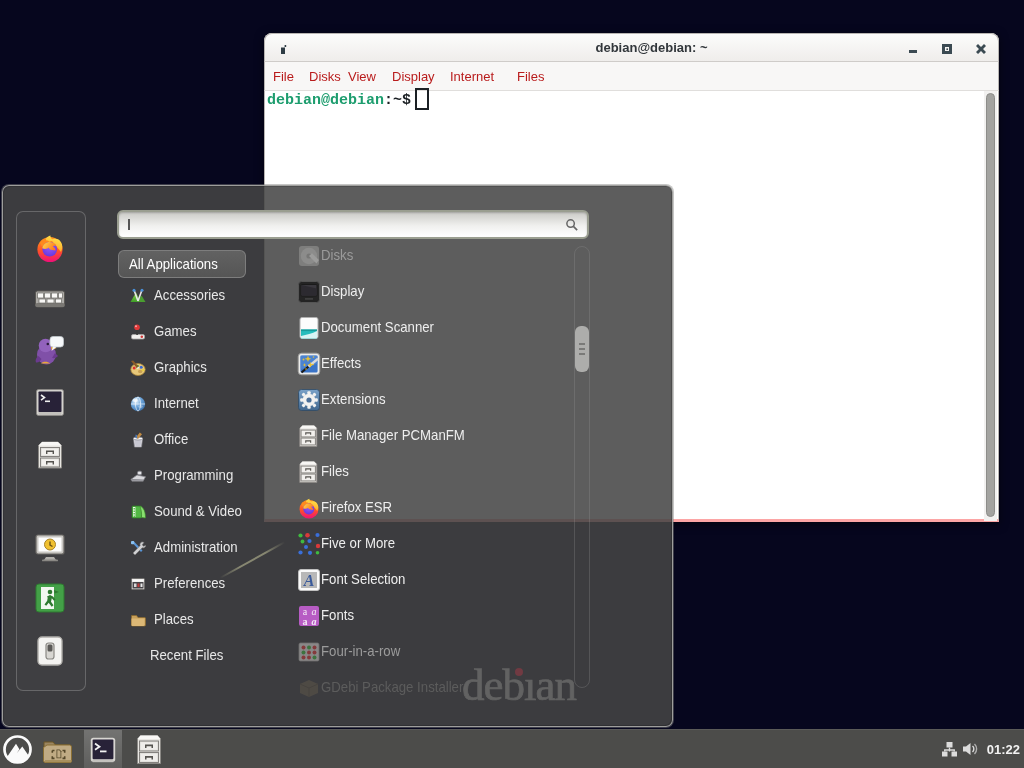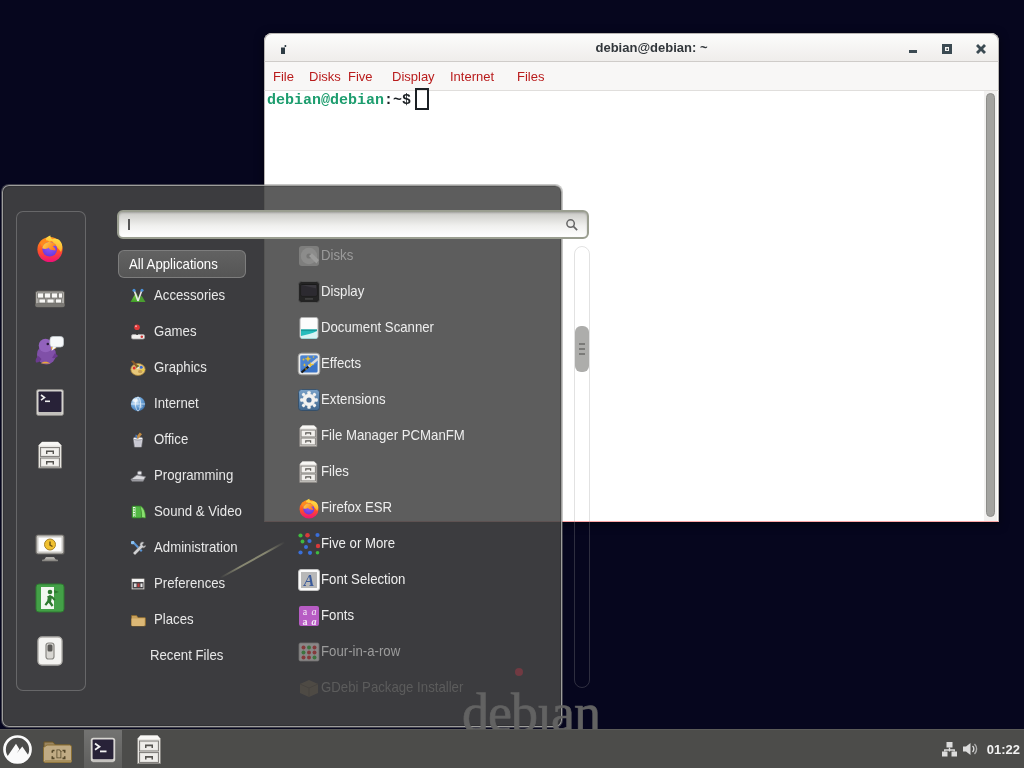--- a/index.html
+++ b/index.html
@@ -1,23 +1,23 @@
 <!DOCTYPE html>
 <html><head>
 <meta charset="utf-8">
 <style>
 * { margin:0; padding:0; box-sizing:border-box; }
 html,body { width:1024px; height:768px; overflow:hidden; }
 body { background:#06061e; font-family:"Liberation Sans", sans-serif; position:relative; }
 
 
 #wp-debian {
-  position:absolute; left:459px; top:507px; line-height:40px;
+  position:absolute; left:459px; top:479px; line-height:40px;
   font-family:"Liberation Serif", serif;
-  font-size:54px; color:#626262; letter-spacing:-1px;
+  font-size:45px; color:#626262; letter-spacing:-1px;
   -webkit-text-stroke:0.7px #626262;
 }
 #wp-dot { position:absolute; left:512px; top:482px; width:8px; height:8px; border-radius:50%; background:#713a42; }
 
 
 #term {
   position:absolute; left:264px; top:33px; width:735px; height:489px;
   border-radius:8px 8px 0 0;
   box-shadow:0 2px 10px rgba(0,0,0,0.55);
   background:#ffffff;
@@ -40,35 +40,35 @@
 #term-menubar {
   position:absolute; left:0; top:29px; width:735px; height:29px;
   background:#f8f7f6;
   border-left:1px solid #b8b5b2; border-right:1px solid #b8b5b2;
   border-bottom:1px solid #e0dedc;
 }
 #term-menubar span { position:absolute; top:7px; font-size:13px; color:#b91c1c; }
 #term-body {
   position:absolute; left:0; top:58px; width:735px; height:431px;
   background:#ffffff; border-left:1px solid #b8b5b2; border-right:1px solid #b8b5b2;
-  border-bottom:1px solid #fca5a5;
+  border-bottom:3px solid #fca5a5;
 }
 #term-prompt {
   position:absolute; left:2px; top:1px;
   font-family:"Liberation Mono", monospace; font-size:15px; font-weight:bold;
   color:#1b2024;
 }
 #term-prompt .g { color:#1d9d6e; }
 #term-cursor { position:absolute; left:148px; top:-4px; width:14px; height:22px; border:2px solid #1b2024; }
 #term-scroll { position:absolute; right:1px; top:0px; width:13px; height:430px; background:#f2f1f0; }
 #term-thumb { position:absolute; right:2px; top:2px; width:9px; height:424px; background:#a3a3a0; border-radius:5px; border:1px solid #8d8d8a; }
 
 
 #menu {
-  position:absolute; left:2px; top:185px; width:560px; height:542px;
+  position:absolute; left:2px; top:185px; width:671px; height:542px;
   background:rgba(69,69,69,0.87);
   border:1px solid rgba(168,168,166,0.9);
   border-radius:7px;
   box-shadow:0 0 0 1px rgba(130,130,128,0.45), inset 1px 1px 0 rgba(0,0,0,0.15), inset -1px -1px 0 rgba(0,0,0,0.2);
 }
 #menu-sidebar {
   position:absolute; left:13px; top:25px; width:70px; height:480px;
   border:1px solid rgba(160,160,160,0.42);
   border-radius:7px;
   background:rgba(255,255,255,0.02);
@@ -140,21 +140,21 @@
         <path d="M2 2h10v10H2z M5 5v4h4V5z" fill="#3b4a52" fill-rule="evenodd"></path>
         <rect x="6.4" y="6.4" width="1.6" height="1.6" fill="#3b4a52"></rect>
       </svg>
     <svg class="tbtn" id="tbtn-close" viewBox="0 0 14 14">
         <path d="M2 4l2-2 3 3 3-3 2 2-3 3 3 3-2 2-3-3-3 3-2-2 3-3z" fill="#3b4a52"></path>
       </svg>
   </div>
   <div id="term-menubar">
     <span style="left:8px">File</span>
     <span style="left:44px">Disks</span>
-    <span style="left:83px">Five</span>
+    <span style="left:83px">View</span>
     <span style="left:127px">Display</span>
     <span style="left:185px">Internet</span>
     <span style="left:252px">Files</span>
   </div>
   <div id="term-body">
     <div id="term-prompt"><span class="g">debian@debian</span>:~$
       <span id="term-cursor"></span>
     </div>
     <div id="term-scroll">
         <div id="term-thumb"></div>

